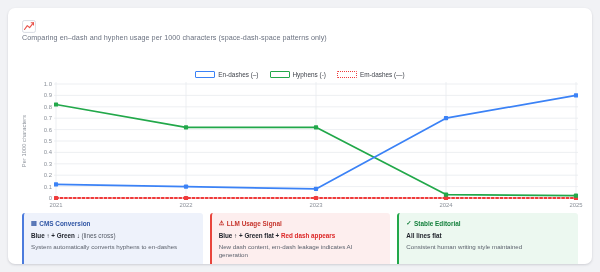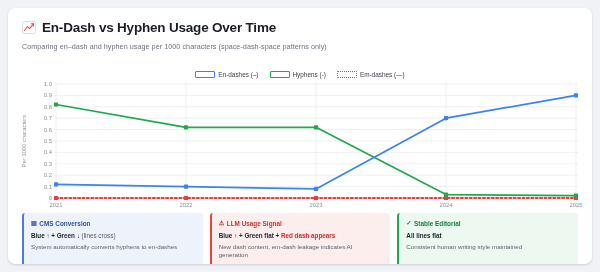--- a/index.html
+++ b/index.html
@@ -45,21 +45,20 @@
     display: block;
   }
   .title {
     font-size: 13.5px;
     font-weight: bold;
     color: #1a1d23;
     letter-spacing: -0.2px;
     line-height: 15px;
   }
   .subtitle {
-    margin-top: 7px;
     font-size: 7.2px;
     color: #6b7280;
     line-height: 9px;
     letter-spacing: .05px;
   }
   
   .legend {
     position: absolute;
     top: 63px;
     left: 0;
@@ -205,21 +204,20 @@
 
 <div class="card">
 
   <div class="hdr">
     <div class="title-row">
       <svg class="title-icon" viewBox="0 0 14 13">
         <rect x="0.6" y="0.6" width="12.8" height="11.8" rx="1.6" fill="#ffffff" stroke="#d8dce3" stroke-width="1"></rect>
         <polyline points="2.5,9.5 5.3,5.6 7.6,7.6 11.4,2.8" fill="none" stroke="#e8544c" stroke-width="1.15" stroke-linejoin="round" stroke-linecap="round"></polyline>
         <polyline points="9.2,2.8 11.5,2.8 11.5,5.0" fill="none" stroke="#e8544c" stroke-width="1.05" stroke-linejoin="round" stroke-linecap="round"></polyline>
       </svg>
-      <div class="title">En-Dash vs Hyphen Usage Over Time</div>
     </div>
     <div class="subtitle">Comparing en–dash and hyphen usage per 1000 characters (space-dash-space patterns only)</div>
   </div>
 
   <div class="legend">
     <div class="lg-item">
       <span class="lg-swatch blue"></span>
       <span class="lg-label">En-dashes (–)</span>
     </div>
     <div class="lg-item">

